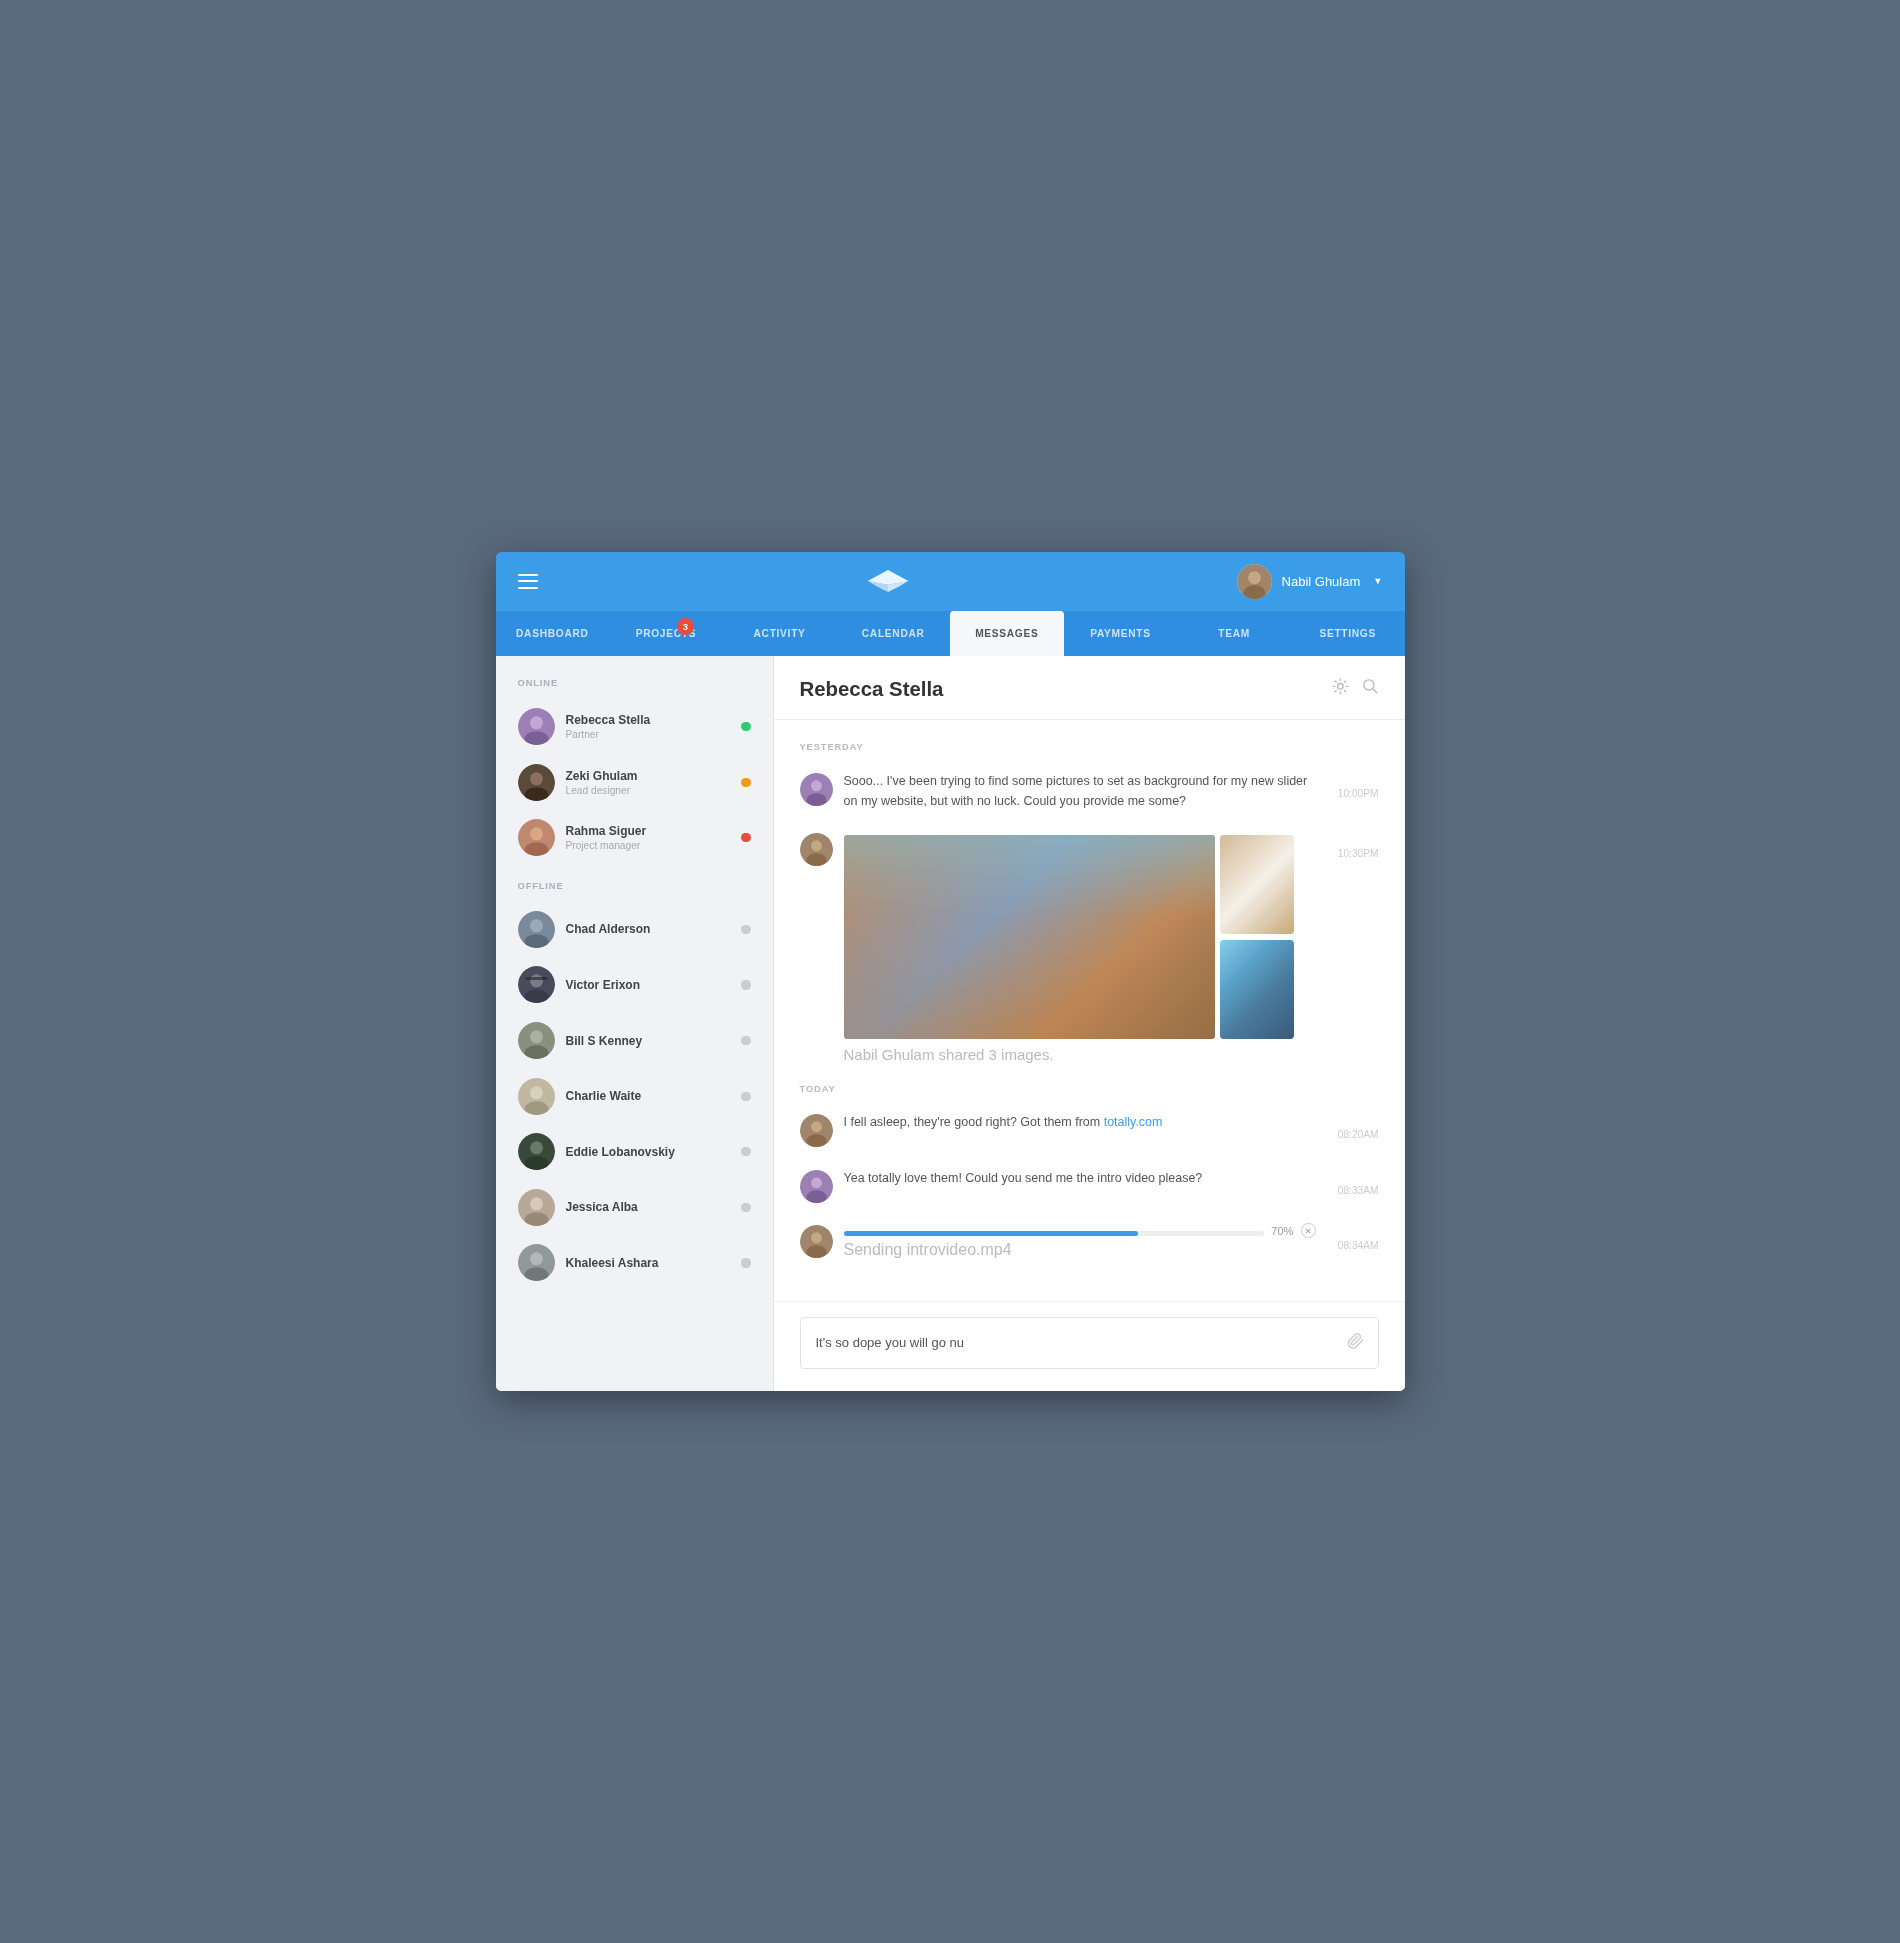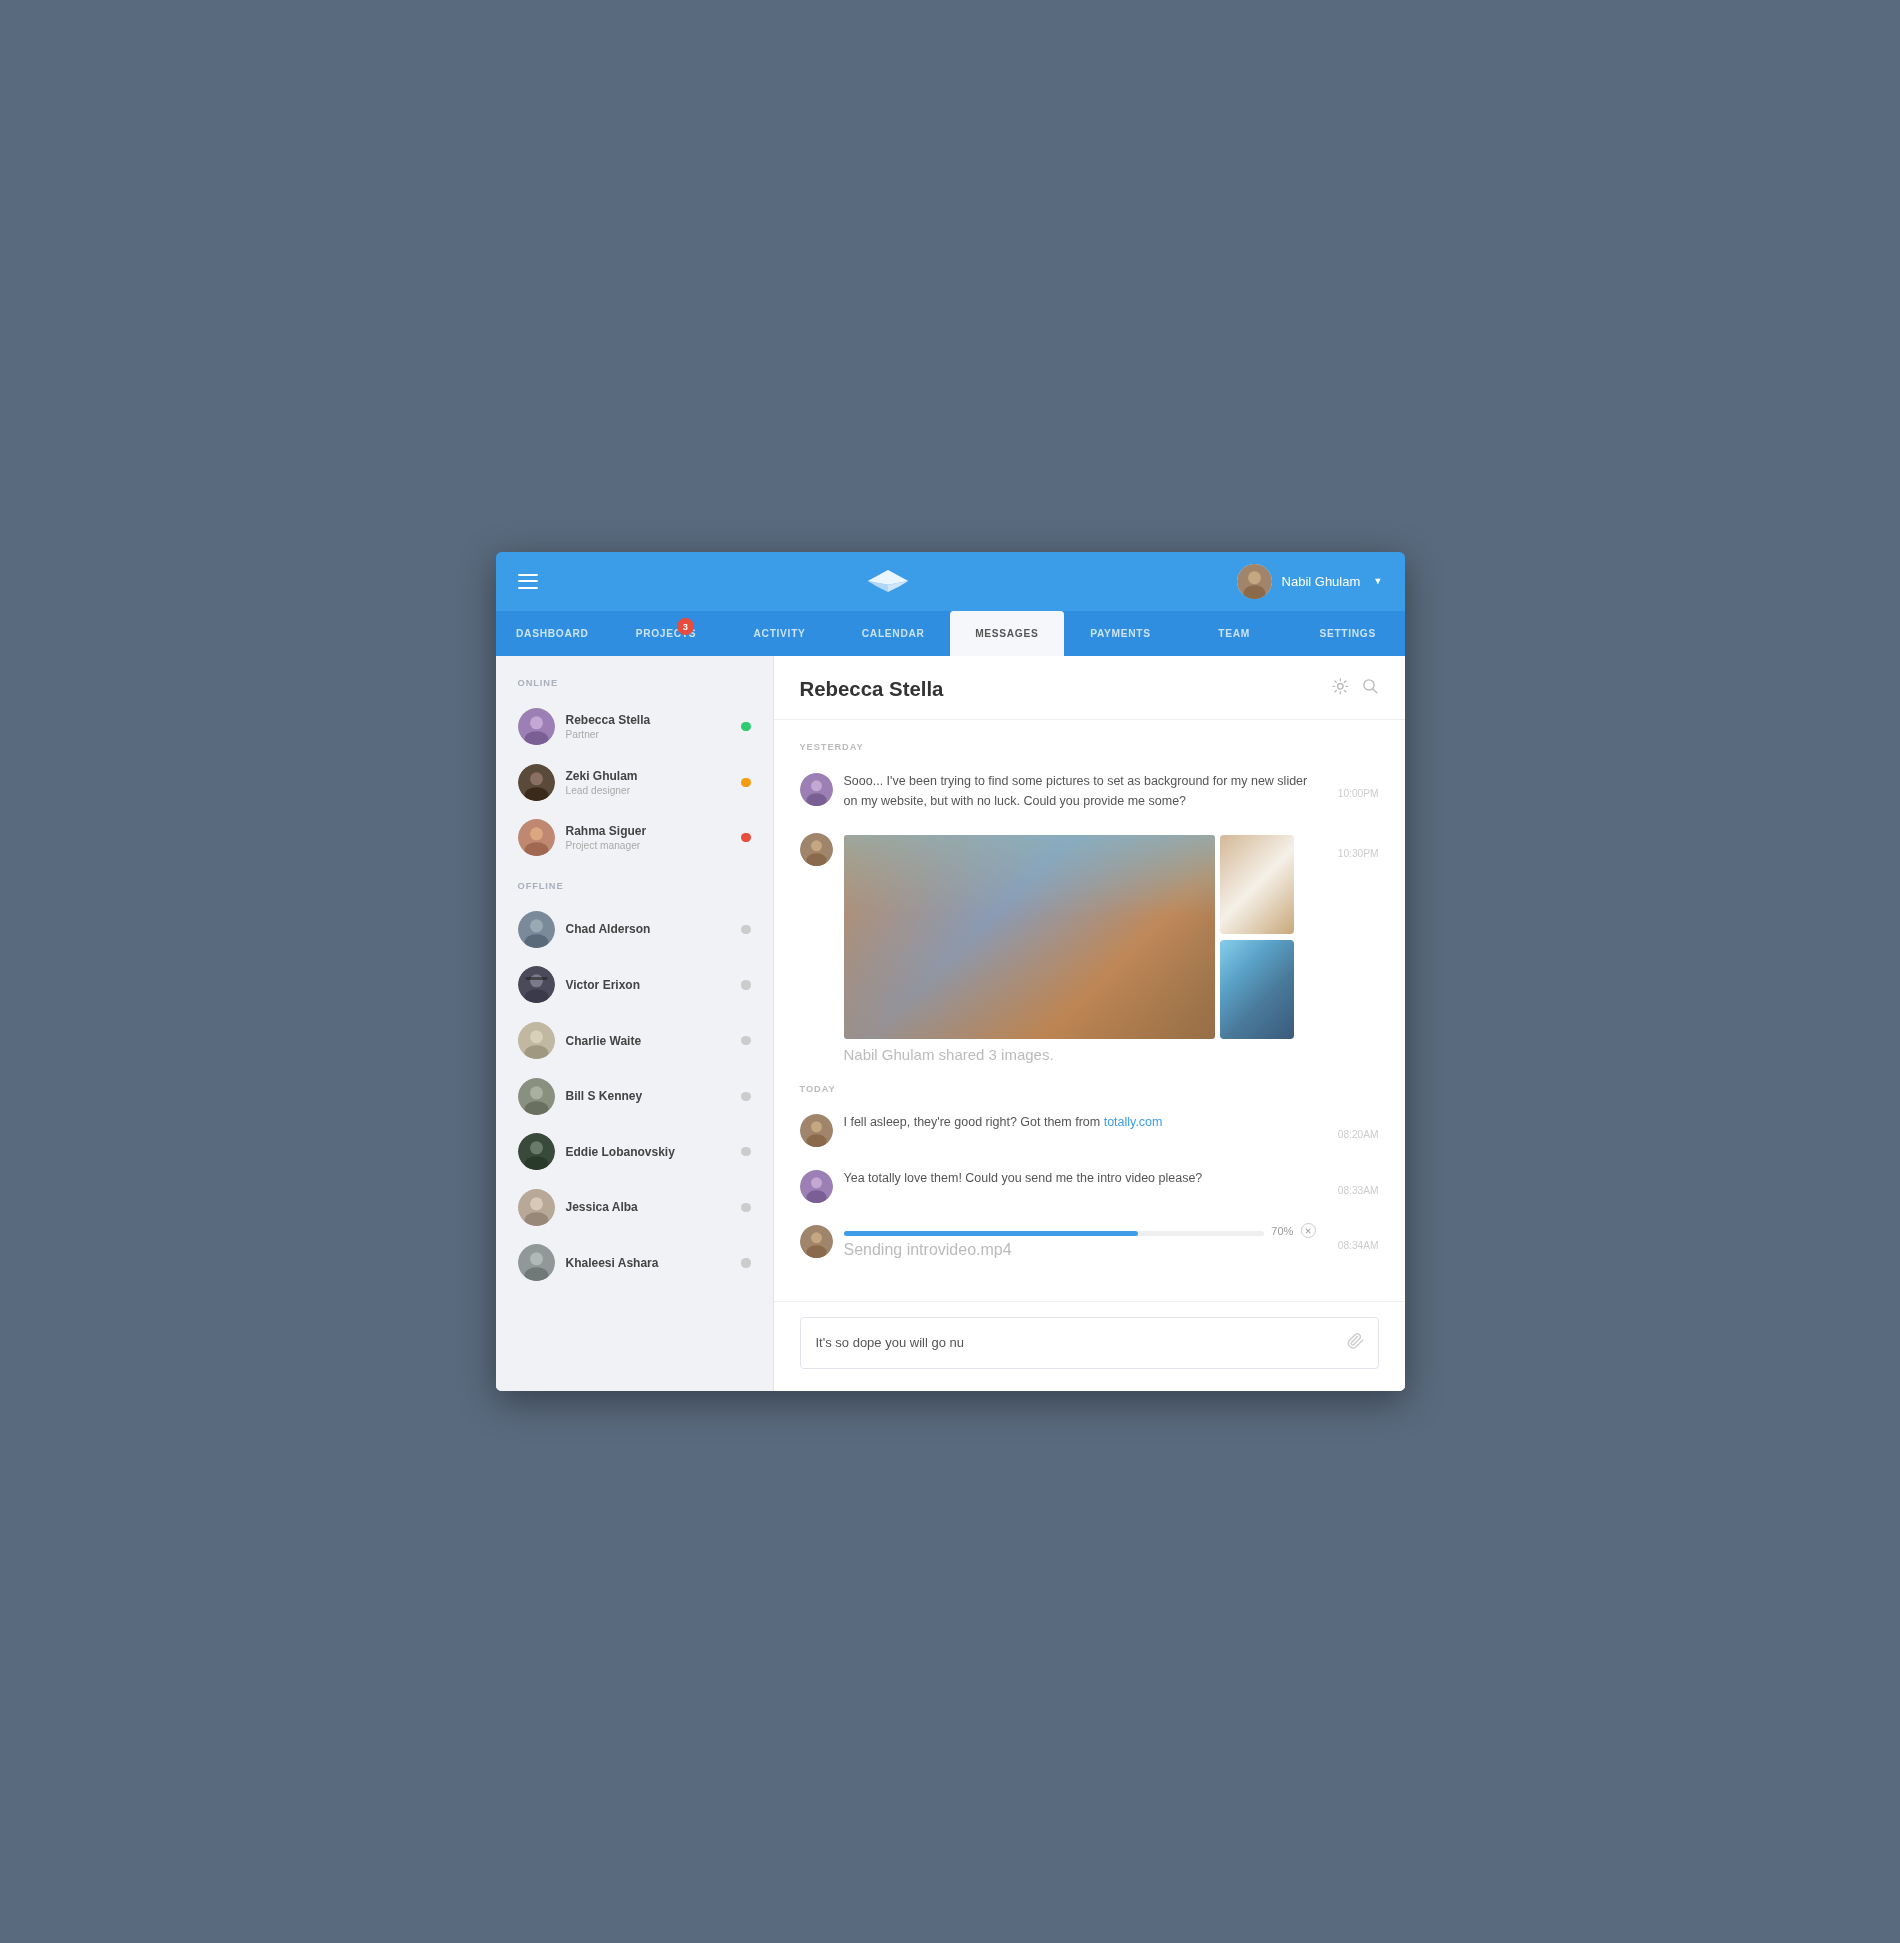--- a/index.html
+++ b/index.html
@@ -522,41 +522,41 @@
           </div>
           <div class="contact-info">
             <div class="contact-name">Victor Erixon</div>
           </div>
           <div class="status-dot status-gray"></div>
         </div>
 
         <div class="contact-item">
           <div class="contact-avatar">
             <svg viewBox="0 0 40 40" xmlns="http://www.w3.org/2000/svg">
+              <circle cx="20" cy="20" r="20" fill="#8a9080"></circle>
+              <circle cx="20" cy="16" r="7" fill="#aab0a0"></circle>
+              <ellipse cx="20" cy="34" rx="13" ry="9" fill="#6a7060"></ellipse>
+            </svg>
+          </div>
+          <div class="contact-info">
+            <div class="contact-name">Bill S Kenney</div>
+          </div>
+          <div class="status-dot status-gray"></div>
+        </div>
+
+        <div class="contact-item">
+          <div class="contact-avatar">
+            <svg viewBox="0 0 40 40" xmlns="http://www.w3.org/2000/svg">
               <circle cx="20" cy="20" r="20" fill="#c0b8a0"></circle>
               <circle cx="20" cy="16" r="7" fill="#d8d0b8"></circle>
               <ellipse cx="20" cy="34" rx="13" ry="9" fill="#a09880"></ellipse>
             </svg>
           </div>
           <div class="contact-info">
             <div class="contact-name">Charlie Waite</div>
-          </div>
-          <div class="status-dot status-gray"></div>
-        </div>
-
-        <div class="contact-item">
-          <div class="contact-avatar">
-            <svg viewBox="0 0 40 40" xmlns="http://www.w3.org/2000/svg">
-              <circle cx="20" cy="20" r="20" fill="#8a9080"></circle>
-              <circle cx="20" cy="16" r="7" fill="#aab0a0"></circle>
-              <ellipse cx="20" cy="34" rx="13" ry="9" fill="#6a7060"></ellipse>
-            </svg>
-          </div>
-          <div class="contact-info">
-            <div class="contact-name">Bill S Kenney</div>
           </div>
           <div class="status-dot status-gray"></div>
         </div>
 
         <div class="contact-item">
           <div class="contact-avatar">
             <svg viewBox="0 0 40 40" xmlns="http://www.w3.org/2000/svg">
               <circle cx="20" cy="20" r="20" fill="#3a4a3a"></circle>
               <circle cx="20" cy="16" r="7" fill="#6a7a6a"></circle>
               <ellipse cx="20" cy="34" rx="13" ry="9" fill="#2a3a2a"></ellipse>

